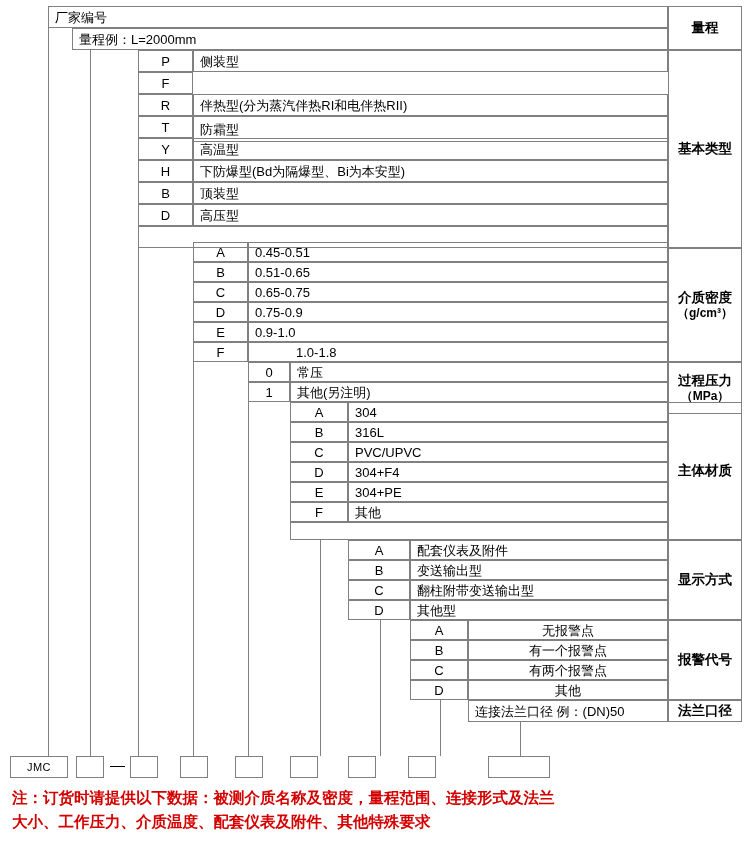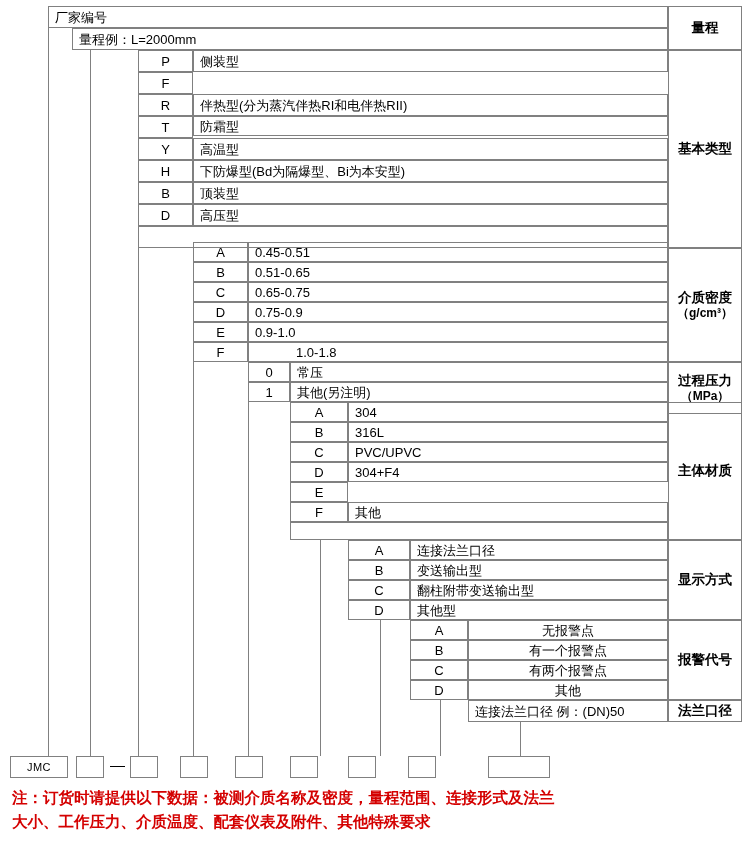--- a/index.html
+++ b/index.html
@@ -118,21 +118,21 @@
   <div class="cell code" style="left:138px; top:94px; width:55px; height:22px;">
       <span>R</span>
     </div>
   <div class="cell desc" style="left:193px; top:94px; width:475px; height:22px;">
       <span>伴热型(分为蒸汽伴热RI和电伴热RII)</span>
     </div>
 
   <div class="cell code" style="left:138px; top:116px; width:55px; height:22px;">
       <span>T</span>
     </div>
-  <div class="cell desc" style="left:193px; top:116px; width:475px; height:20px;">
+  <div class="cell desc" style="left:193px; top:116px; width:475px; height:26px;">
       <span>防霜型</span>
     </div>
 
   <div class="cell code" style="left:138px; top:138px; width:55px; height:22px;">
       <span>Y</span>
     </div>
   <div class="cell desc" style="left:193px; top:138px; width:475px; height:22px;">
       <span>高温型</span>
     </div>
 
@@ -253,39 +253,42 @@
   <div class="cell code" style="left:290px; top:462px; width:58px; height:20px;">
       <span>D</span>
     </div>
   <div class="cell desc" style="left:348px; top:462px; width:320px; height:20px;">
       <span>304+F4</span>
     </div>
 
   <div class="cell code" style="left:290px; top:482px; width:58px; height:20px;">
       <span>E</span>
     </div>
+  <div class="cell desc" style="left:348px; top:482px; width:320px; height:20px;">
+      <span>304+PE</span>
+    </div>
 
   <div class="cell code" style="left:290px; top:502px; width:58px; height:20px;">
       <span>F</span>
     </div>
   <div class="cell desc" style="left:348px; top:502px; width:320px; height:20px;">
       <span>其他</span>
     </div>
 
   <div class="cell blank" style="left:290px; top:522px; width:378px; height:18px;"></div>
 
   <div class="cell lbl" style="left:668px; top:402px; width:74px; height:138px;">
     <span>主体材质</span>
   </div>
 
   <div class="cell code" style="left:348px; top:540px; width:62px; height:20px;">
       <span>A</span>
     </div>
   <div class="cell desc" style="left:410px; top:540px; width:258px; height:20px;">
-      <span>连接法兰口径</span>
+      <span>配套仪表及附件</span>
     </div>
 
   <div class="cell code" style="left:348px; top:560px; width:62px; height:20px;">
       <span>B</span>
     </div>
   <div class="cell desc" style="left:410px; top:560px; width:258px; height:20px;">
       <span>变送输出型</span>
     </div>
 
   <div class="cell code" style="left:348px; top:580px; width:62px; height:20px;">

